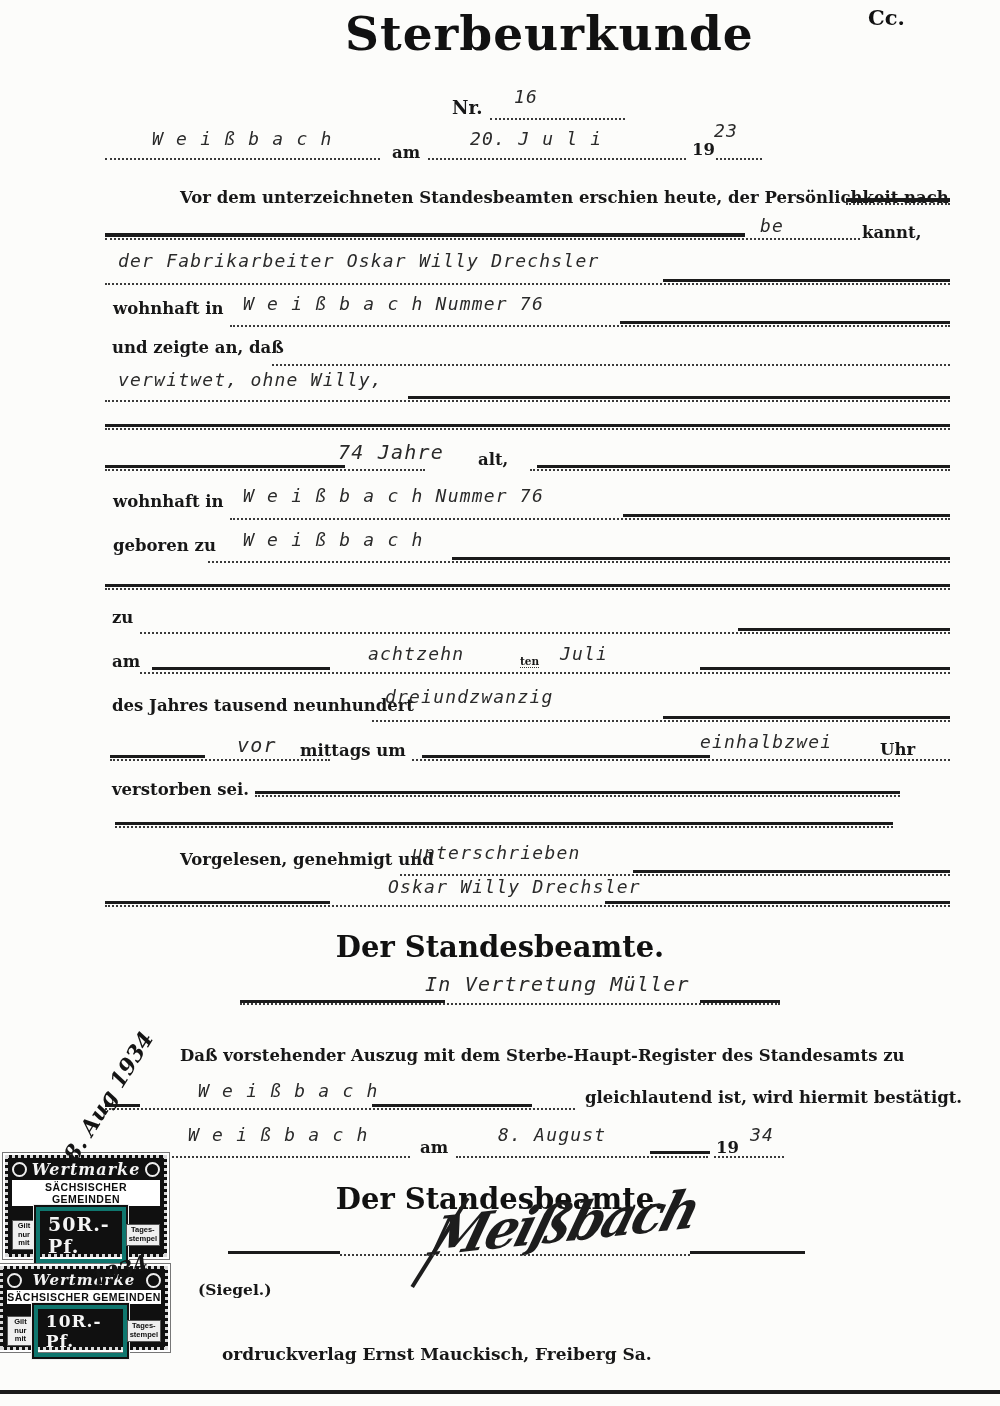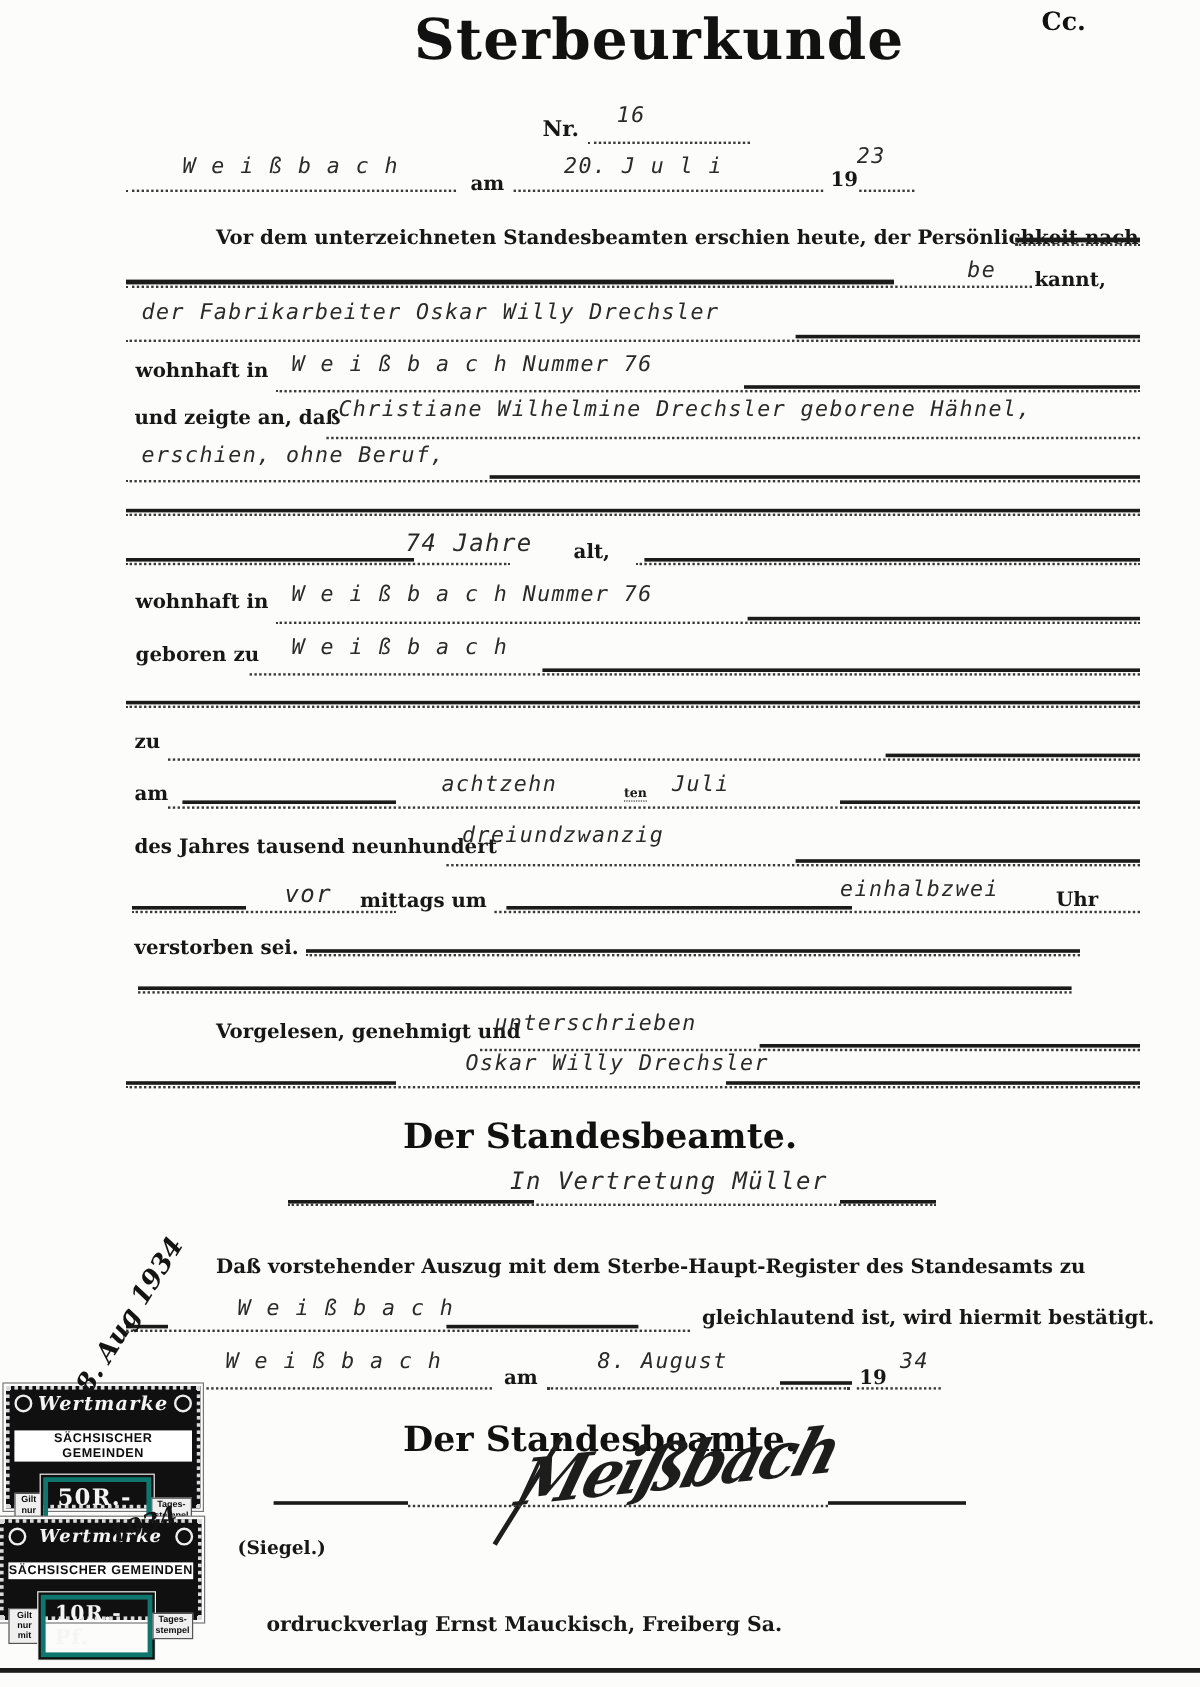--- a/index.html
+++ b/index.html
@@ -15,21 +15,21 @@
   
   .rs{position:absolute;background:#1b1b1b;height:3px;}
   .rd{position:absolute;border-bottom:2px dotted #3a3a3a;height:0;}
   .sup-ten{font-size:10.5px;border-bottom:1px dotted #333;}
   .sig{font-family:"DejaVu Serif",serif;font-style:italic;font-weight:bold;font-size:52px;
        color:#1d1d1d;letter-spacing:-3px;transform:rotate(-6deg) skewX(-22deg);}
   .sigstroke{position:absolute;background:#1d1d1d;}
   
   .stamp{position:absolute;background:#101010;box-shadow:0 0 0 2px #fff,0 0 0 3px #777;}
   .stamp-inner{position:relative;width:100%;height:100%;border:3px dotted #d9d9d9;
-               box-sizing:border-box;display:flex;flex-direction:column;padding:2px 4px;gap:12px;}
+               box-sizing:border-box;display:flex;flex-direction:column;padding:2px 4px;}
   .stamp-titlerow{display:flex;align-items:center;justify-content:space-between;height:26px;}
   .stamp-circle{width:11px;height:11px;border:2px solid #eee;border-radius:50%;
                 background:#101010;flex:0 0 auto;}
   .stamp-title{color:#f3f3f3;font-family:"DejaVu Serif",serif;font-weight:bold;
                font-style:italic;font-size:16px;letter-spacing:1px;}
   .stamp-sub{background:#ffffff;color:#0d0d0d;font-family:"Liberation Sans",sans-serif;
              font-weight:bold;font-size:10.5px;text-align:center;letter-spacing:.5px;
              padding:1px 0;margin:1px 0;}
   .stamp-valrow{display:flex;align-items:center;justify-content:space-between;flex:1;}
   .stamp-note{background:#efefef;color:#0d0d0d;font-family:"Liberation Sans",sans-serif;
@@ -61,37 +61,36 @@
   <div class="abs fr" style="left:692px;top:140px;">19</div>
   <div class="abs tw" style="left:714px;top:120px;">23</div>
   <div class="rd" style="left:716px;top:158px;width:46px;"></div>
 
   <div class="abs fr" style="left:180px;top:188px;">Vor dem unterzeichneten Standesbeamten erschien heute, der Persönlichkeit nach</div>
   <div class="rs" style="left:846px;top:198px;width:104px;height:4px;"></div>
   <div class="rd" style="left:846px;top:203px;width:104px;"></div>
 
   <div class="rs" style="left:105px;top:233px;width:640px;height:4px;"></div>
   <div class="rd" style="left:105px;top:238px;width:755px;"></div>
-  <div class="abs tw" style="left:806px;top:215px;text-align:right;">be</div>
+  <div class="abs tw" style="left:760px;top:215px;text-align:right;">be</div>
   <div class="abs fr" style="left:862px;top:223px;">kannt,</div>
 
   <div class="abs tw" style="left:118px;top:250px;">der Fabrikarbeiter Oskar Willy Drechsler</div>
   <div class="rd" style="left:105px;top:283px;width:845px;"></div>
   <div class="rs" style="left:663px;top:279px;width:287px;"></div>
 
   <div class="abs fr" style="left:113px;top:299px;">wohnhaft in</div>
   <div class="abs tw" style="left:243px;top:293px;">W e i ß b a c h  Nummer 76</div>
   <div class="rd" style="left:230px;top:325px;width:720px;"></div>
   <div class="rs" style="left:620px;top:321px;width:330px;"></div>
 
   <div class="abs fr" style="left:112px;top:338px;">und zeigte an, daß</div>
-  <div class="abs tw" style="left:282px;top:331px;">Christiane Wilhelmine Drechsler geborene Hähnel,</div>
   <div class="rd" style="left:272px;top:364px;width:678px;"></div>
 
-  <div class="abs tw" style="left:118px;top:369px;">erschien, ohne Beruf,</div>
+  <div class="abs tw" style="left:118px;top:369px;">verwitwet, ohne Willy,</div>
   <div class="rd" style="left:105px;top:400px;width:845px;"></div>
   <div class="rs" style="left:408px;top:396px;width:542px;"></div>
 
   <div class="rs" style="left:105px;top:424px;width:845px;"></div>
   <div class="rd" style="left:105px;top:428px;width:845px;"></div>
 
   <div class="rs" style="left:105px;top:465px;width:240px;"></div>
   <div class="rd" style="left:105px;top:469px;width:320px;"></div>
   <div class="abs tw" style="left:338px;top:440px;font-size:20px;">74 Jahre</div>
   <div class="abs fr" style="left:478px;top:450px;">alt,</div>

